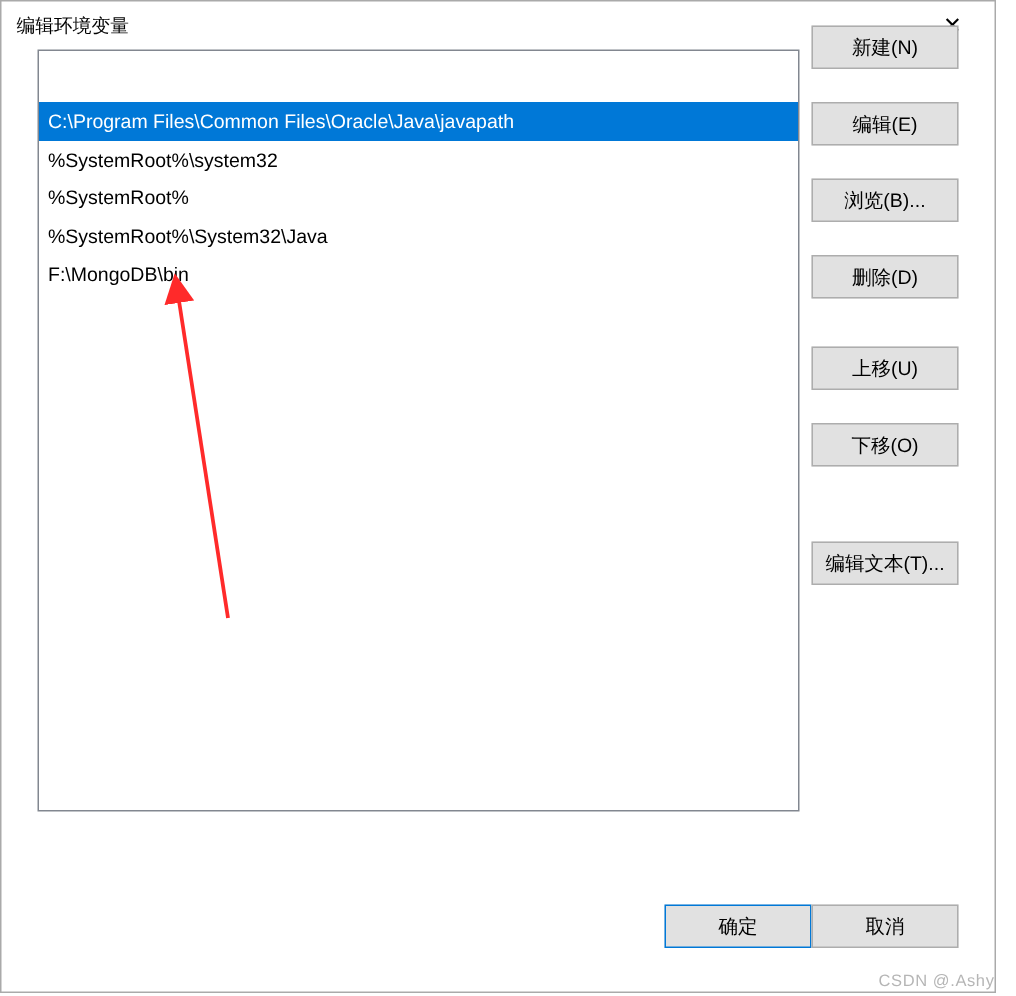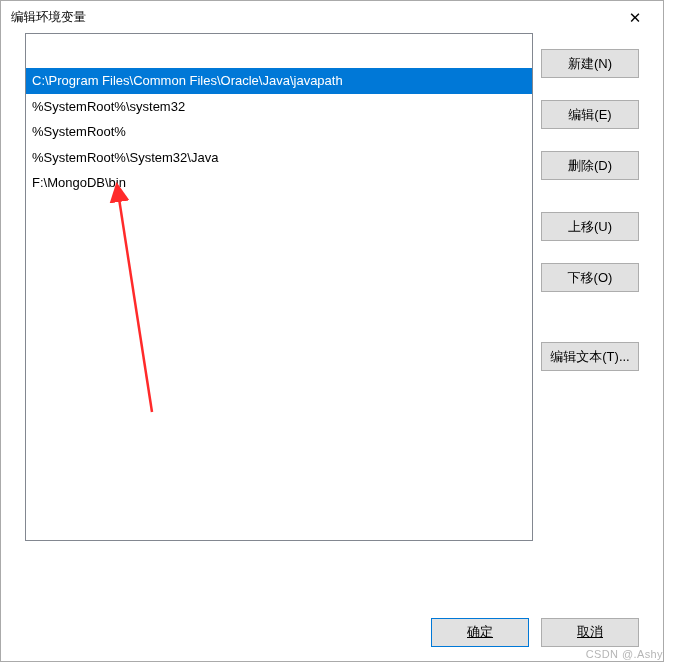--- a/index.html
+++ b/index.html
@@ -57,21 +57,21 @@
       overflow: hidden;
       cursor: default;
     }
     .env-item.selected {
       background: #0078d7;
       color: #fff;
       margin-top: 34px;
     }
     .btn-col {
       position: absolute;
-      top: 48px;
+      top: 16px;
       right: 24px;
       width: 98px;
     }
     .win-btn {
       width: 98px;
       height: 29px;
       background: #e1e1e1;
       border: 1px solid #adadad;
       font-size: 13px;
       color: #000;
@@ -80,25 +80,23 @@
       align-items: center;
       justify-content: center;
       margin-bottom: 0;
     }
     .win-btn.default-action { border: 1.6px solid #0078d7; }
     .bottom-bar {
       position: absolute;
       bottom: 0; left: 0; right: 0;
       height: 58px;
       display: flex;
-      align-items: center;
+      align-items: flex-start;
       justify-content: flex-end;
       padding-right: 24px;
-      gap: 12px;
-      text-decoration: underline;
     }
     .watermark {
       position: absolute;
       right: 14px;
       bottom: 4px;
       font-size: 11px;
       color: rgba(120,120,120,.55);
       letter-spacing: .4px;
       pointer-events: none;
     }
@@ -126,20 +124,21 @@
       <div class="env-item">%SystemRoot%\system32</div>
       <div class="env-item">%SystemRoot%</div>
       <div class="env-item">%SystemRoot%\System32\Java</div>
       <div class="env-item">F:\MongoDB\bin</div>
     </div>
   </div>
 
   <div class="btn-col">
     <button class="win-btn" style="margin-top:0">新建(N)</button>
     <button class="win-btn" style="margin-top:22px">编辑(E)</button>
+    <button class="win-btn" style="margin-top:22px">浏览(B)...</button>
     <button class="win-btn" style="margin-top:22px">删除(D)</button>
     <button class="win-btn" style="margin-top:32px">上移(U)</button>
     <button class="win-btn" style="margin-top:22px">下移(O)</button>
     <button class="win-btn" style="margin-top:50px">编辑文本(T)...</button>
   </div>
 
   <div class="bottom-bar">
     <button class="win-btn default-action">确定</button>
     <button class="win-btn">取消</button>
   </div>

